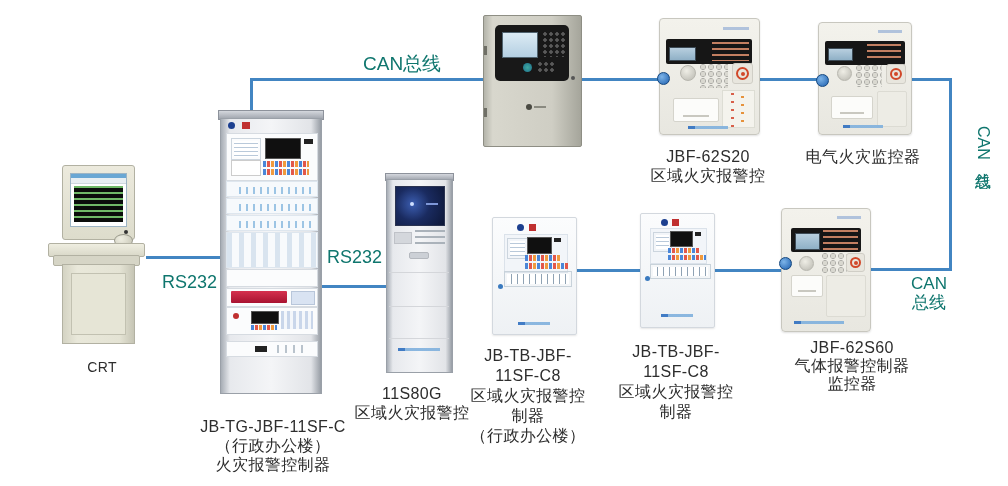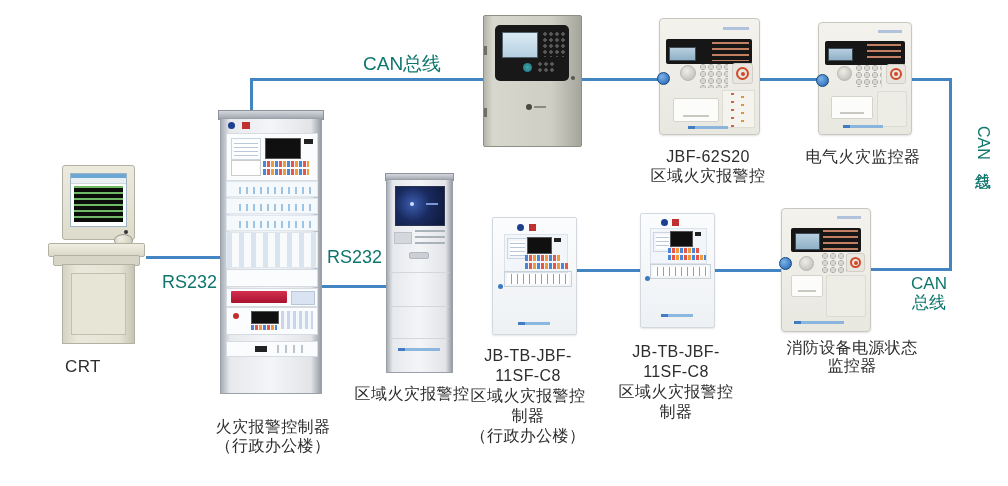--- a/index.html
+++ b/index.html
@@ -268,30 +268,32 @@
       <div class="screen-dark" style="left:19px;top:2px;width:21px;height:14px"></div>
       <div class="d" style="left:44px;top:3px;width:6px;height:4px;background:#222"></div>
       <div class="keys-colored" style="left:17px;top:19px;width:32px;height:5px"></div>
       <div class="keys-colored" style="left:17px;top:26px;width:38px;height:5px"></div>
     </div>
     <div class="c8-switches" style="left:9px;top:50px;width:55px;height:9px"></div>
     <div class="d dot" style="left:4px;top:62px;width:5px;height:5px;background:#3a7abf"></div>
     <div class="brand" style="left:20px;top:100px;width:32px"></div>
   </div>
 
-  <div class="dev-label" style="left:53px;top:357px;width:60px;font-size:17px">
+  <div class="dev-label" style="left:72px;top:357px;width:60px;font-size:14px">
     <div>CRT</div>
   </div>
 
   <div class="dev-label" style="left:192px;top:417px;width:162px;line-height:19px">
+    <div>JB-TG-JBF-11SF-C</div>
+    <div>（行政办公楼）</div>
     <div>火灾报警控制器</div>
-    <div>（行政办公楼）</div>
   </div>
 
   <div class="dev-label" style="left:347px;top:384px;width:130px;line-height:19px">
+    <div>11S80G</div>
     <div>区域火灾报警控</div>
   </div>
 
   <div class="dev-label" style="left:455px;top:152px;width:150px;line-height:19px">
   </div>
 
   <div class="dev-label" style="left:633px;top:147px;width:150px;line-height:19px">
     <div>JBF-62S20</div>
     <div>区域火灾报警控</div>
   </div>
@@ -309,17 +311,18 @@
   </div>
 
   <div class="dev-label" style="left:596px;top:342px;width:160px">
     <div>JB-TB-JBF-</div>
     <div>11SF-C8</div>
     <div>区域火灾报警控</div>
     <div>制器</div>
   </div>
 
   <div class="dev-label" style="left:770px;top:339px;width:164px;line-height:18px">
-    <div>消防设备电源状态</div>
+    <div>JBF-62S60</div>
+    <div>气体报警控制器</div>
     <div>监控器</div>
   </div>
 
 </div>
 
 </body></html>

